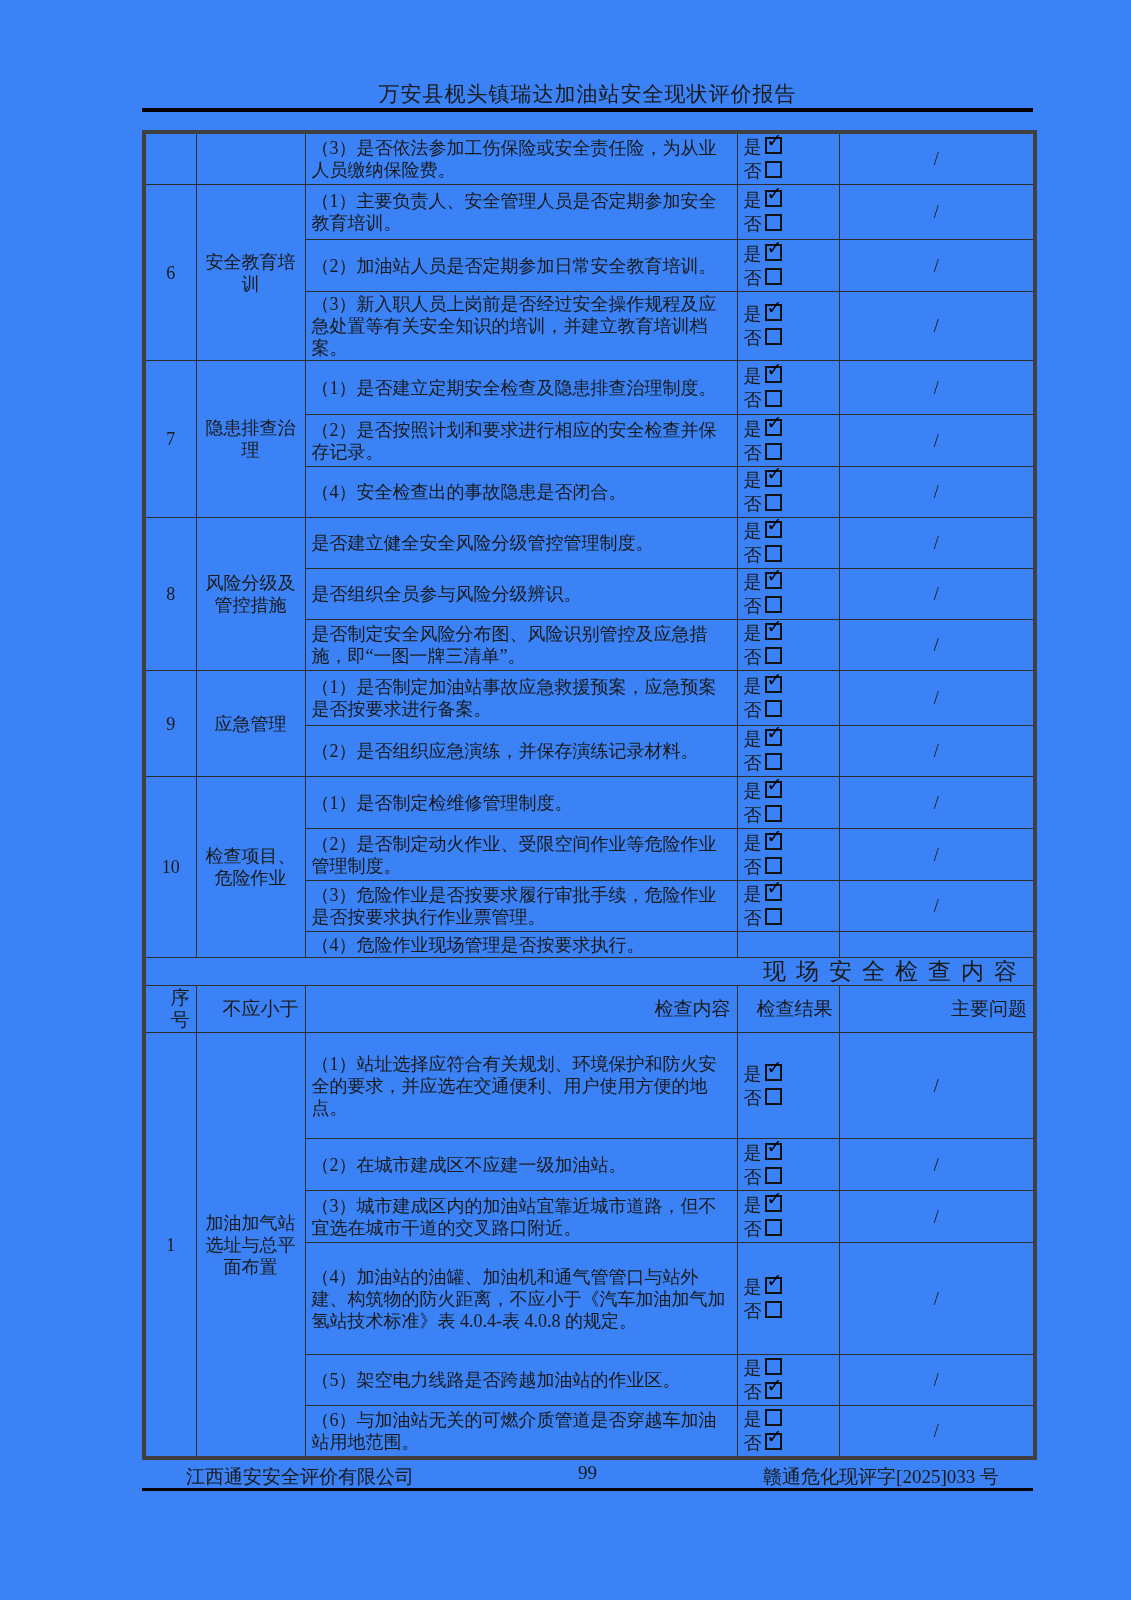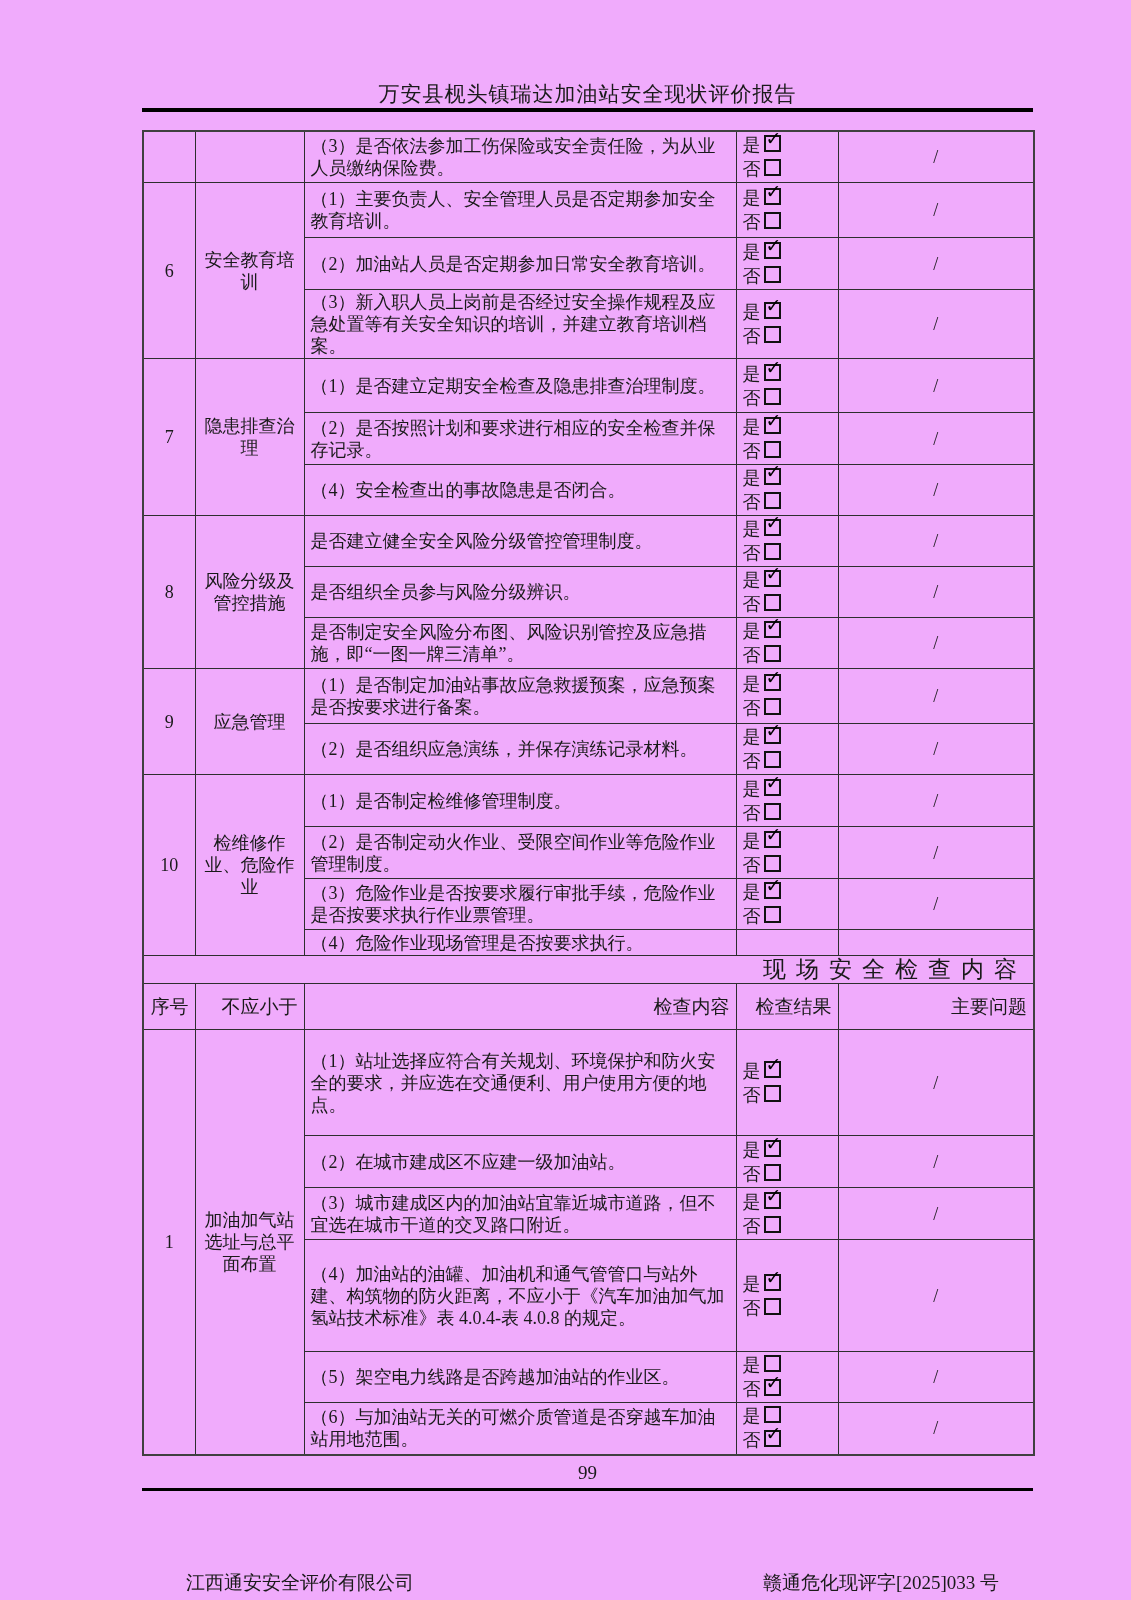--- a/index.html
+++ b/index.html
@@ -1,39 +1,39 @@
 <!DOCTYPE html>
 <html><head>
 <meta charset="utf-8">
 <style>
   html,body{margin:0;padding:0;background:#ffffff;}
   .page{
     position:relative;
     width:1131px;height:1600px;
-    background:#f0abfc;
+    background:#3b82f6;
     font-family:"Liberation Serif","DejaVu Serif",serif;
     color:#1a1a1a;
     overflow:hidden;
   }
   .doc-title{
     position:absolute;top:80px;left:142px;width:891px;
     text-align:center;font-size:21px;letter-spacing:1px;
     font-weight:500;white-space:nowrap;
   }
   .title-rule{
     position:absolute;top:108px;left:142px;width:891px;height:4px;
     background:#000;
   }
   .table-wrap{
     position:absolute;top:130px;left:142px;width:891px;
   }
   table.checklist{
     border-collapse:collapse;table-layout:fixed;
     width:891px;font-size:18px;
-    border:2px solid #404040;
+    border:4px solid #404040;
   }
   table.checklist td,table.checklist th{
     border:1px solid #2e2e2e;
     padding:1px 6px;
     line-height:22px;
     vertical-align:middle;
     font-weight:normal;
   }
   td.c-no{ text-align:center; }
   td.c-item{ text-align:center; word-break:break-all; padding:1px 10px;margin-top:44px; }
@@ -61,21 +61,21 @@
   }
   .page-num{
     position:absolute;top:1462px;left:142px;width:891px;
     text-align:center;font-size:19px;
   }
   .footer-rule{
     position:absolute;top:1488px;left:142px;width:891px;height:3px;
     background:#000;
   }
   .footer-row{
-    position:absolute;top:1570px;left:142px;width:891px;
+    position:absolute;top:1464px;left:142px;width:891px;
     display:flex;justify-content:space-between;
     font-size:19px;
     box-sizing:border-box;
     padding-left:44px;padding-right:34px;
   }
 </style>
 </head>
 <body>
 
 <div class="page">
@@ -194,21 +194,21 @@
           <tr style="height: 48px;">
             <td class="c-content">（2）是否组织应急演练，并保存演练记录材料。</td>
             <td class="c-result">
               <span class="cb-line"><span>是</span><span class="cb on"></span></span>
               <span class="cb-line"><span>否</span><span class="cb"></span></span>
             </td>
             <td class="c-problem">/</td>
           </tr>
           <tr style="height: 52px;">
             <td class="c-no" rowspan="4">10</td>
-            <td class="c-item" rowspan="4">检维修作业、危险作业</td>
+            <td class="c-item" rowspan="4">检查项目、危险作业</td>
             <td class="c-content">（1）是否制定检维修管理制度。</td>
             <td class="c-result">
               <span class="cb-line"><span>是</span><span class="cb on"></span></span>
               <span class="cb-line"><span>否</span><span class="cb"></span></span>
             </td>
             <td class="c-problem">/</td>
           </tr>
           <tr style="height: 52px;">
             <td class="c-content">（2）是否制定动火作业、受限空间作业等危险作业管理制度。</td>
             <td class="c-result">

